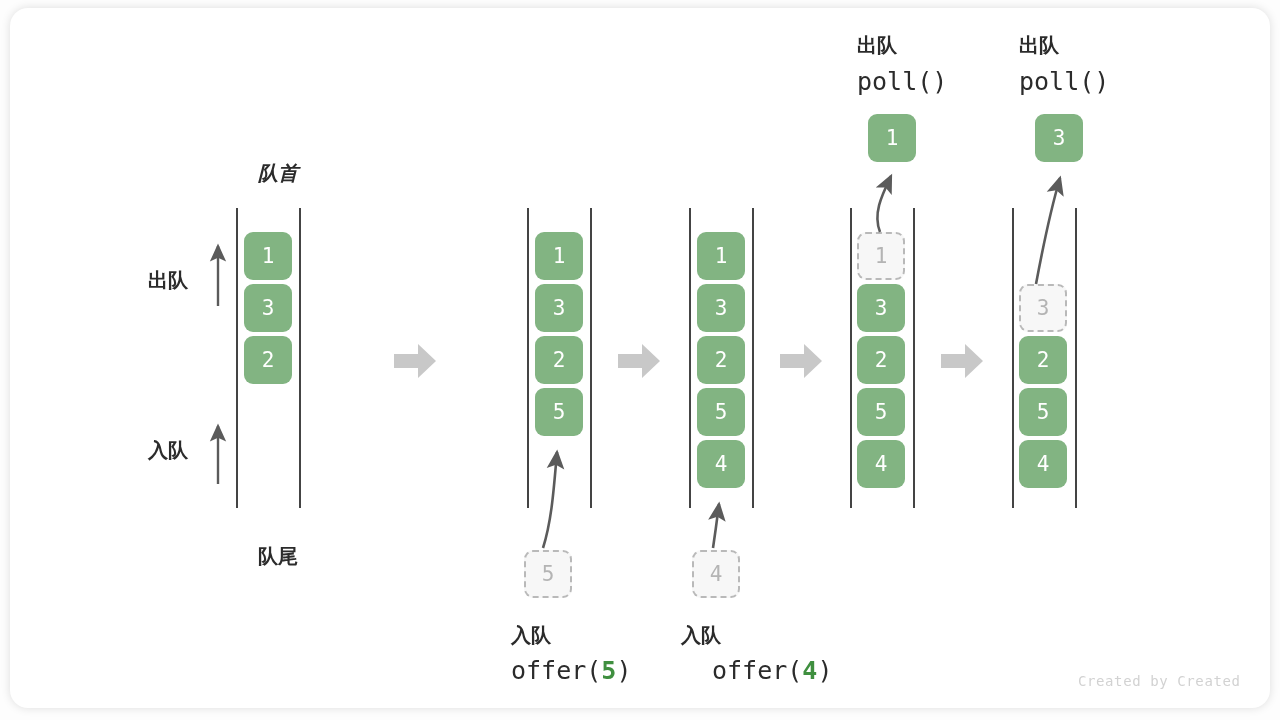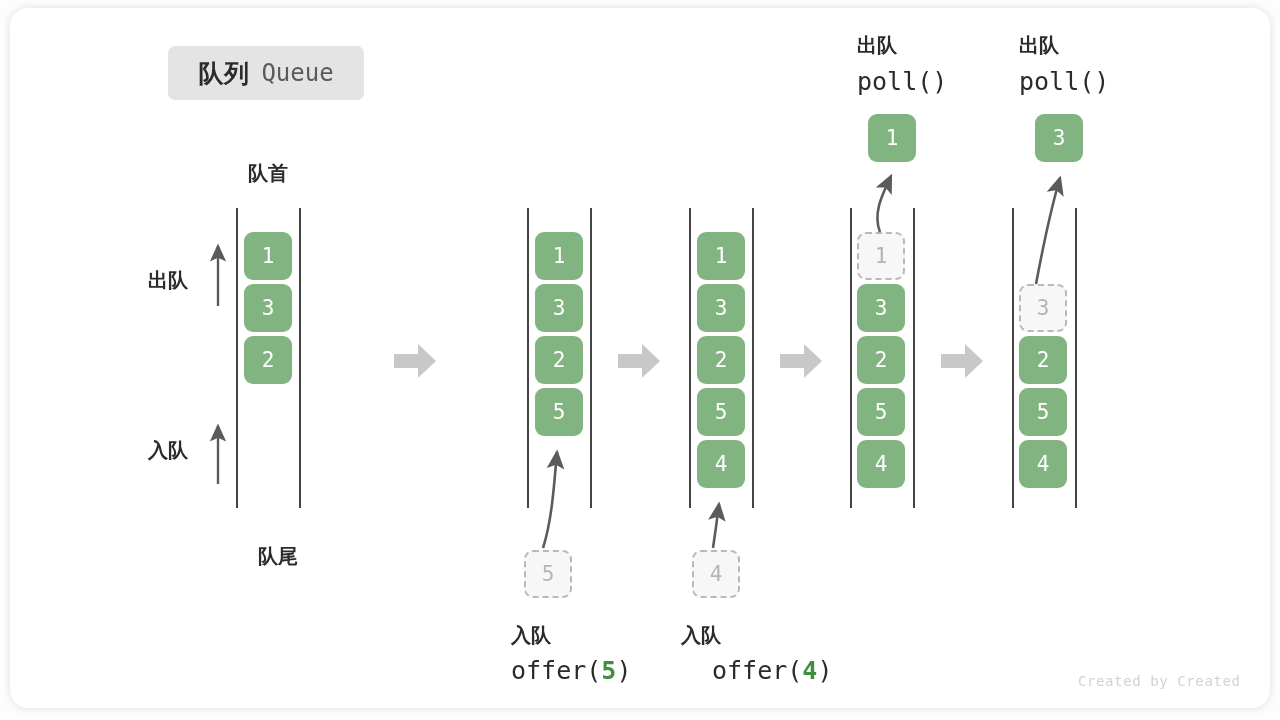--- a/index.html
+++ b/index.html
@@ -120,26 +120,22 @@
     white-space: nowrap;
   }
 </style>
 </head>
 <body>
 
 <div id="card"></div>
 
 <div id="stage">
 
-  <div class="abs" id="title-badge">
-    <span id="title-cn">队列</span>
-    <span id="title-en">Queue</span>
-  </div>
-
-  <div class="abs cn-label" style="left:248px; top:160px; width:60px; text-align:left;">队首</div>
+
+  <div class="abs cn-label" style="left:238px; top:160px; width:60px; text-align:right;font-style:italic;">队首</div>
 
   <div class="abs cn-label" style="left:238px; top:543px; width:60px; text-align:right;">队尾</div>
 
   <div class="abs cn-label" style="left:148px; top:267px;">出队</div>
 
   <div class="abs cn-label" style="left:148px; top:437px;">入队</div>
 
   <div class="abs rail" style="left:236px; top:208px; height:300px;"></div>
   <div class="abs rail" style="left:299px; top:208px; height:300px;"></div>
 

